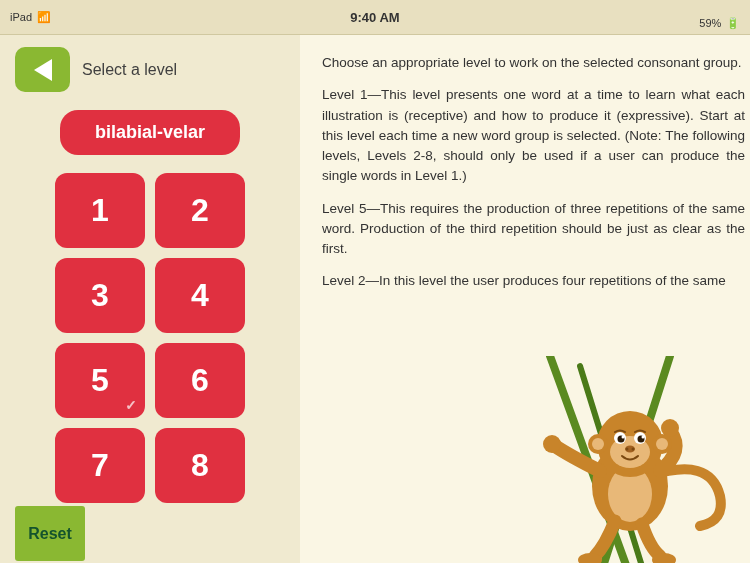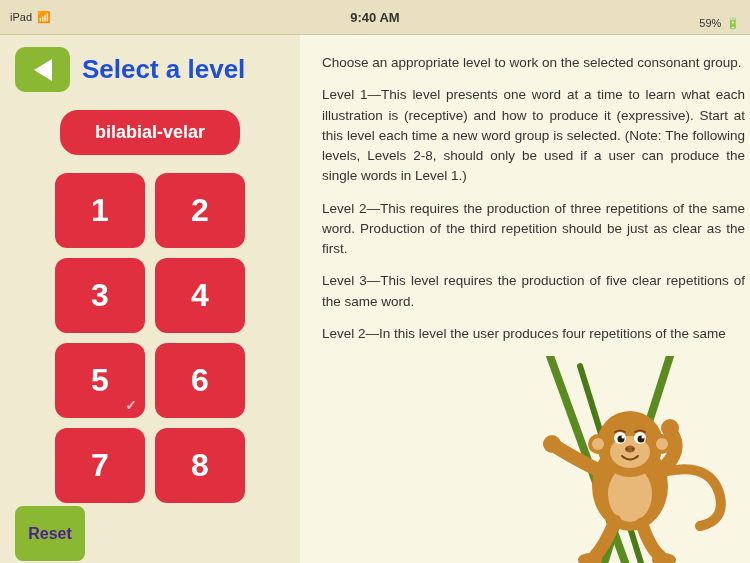--- a/index.html
+++ b/index.html
@@ -72,23 +72,23 @@
 
     .back-arrow {
       width: 0;
       height: 0;
       border-top: 11px solid transparent;
       border-bottom: 11px solid transparent;
       border-right: 18px solid white;
     }
 
     .page-title {
-      font-size: 26px;
-      font-weight: bold;
-      color: #1d4ed8;
+      font-size: 16px;
+      font-weight: normal;
+      color: #404040;
     }
 
     
     .selected-level-btn {
       background-color: #e03040;
       color: white;
       border: none;
       border-radius: 18px;
       font-size: 18px;
       font-weight: bold;
@@ -133,28 +133,28 @@
     }
 
     
     .reset-button {
       position: absolute;
       bottom: 15px;
       left: 15px;
       width: 70px;
       height: 55px;
       background-color: #8ab832;
-      border-radius: 8px;
+      border-radius: 3px;
       display: flex;
       align-items: center;
       justify-content: center;
       cursor: pointer;
       font-size: 16px;
       font-weight: bold;
-      color: #4c1d95;
+      color: #14532d;
       border: none;
       margin-top: 36px;
     }
 
     
     .right-panel {
       width: 450px;
       height: 541px;
       background-color: #faf6e4;
       padding: 18px 5px 10px 22px;
@@ -224,22 +224,21 @@
     </div>
 
     <button class="reset-button">Reset</button>
 
   </div>
 
   <div class="right-panel">
     <div class="description-text">
       <p>Choose an appropriate level to work on the selected consonant group.</p>
       <p>Level 1—This level presents one word at a time to learn what each illustration is (receptive) and how to produce it (expressive). Start at this level each time a new word group is selected. (Note: The following levels, Levels 2-8, should only be used if a user can produce the single words in Level 1.)</p>
-      <p>Level 2—This requires the production of three repetitions of the same word. Production of the third repetition should be just as clear as the first.</p>
-      <p>Level 3—This level requires the production of five clear repetitions of the same word.</p>
+      <p>Level 5—This requires the production of three repetitions of the same word. Production of the third repetition should be just as clear as the first.</p>
       <p>Level 2—In this level the user produces four repetitions of the same</p>
     </div>
 
     <div class="monkey-area">
       <svg width="280" height="220" viewBox="0 0 280 220">
 
         <line x1="80" y1="0" x2="160" y2="220" stroke="#5a8a20" stroke-width="8" stroke-linecap="round"></line>
         <line x1="200" y1="0" x2="130" y2="220" stroke="#5a8a20" stroke-width="8" stroke-linecap="round"></line>
         <line x1="110" y1="10" x2="175" y2="220" stroke="#4a7a18" stroke-width="6" stroke-linecap="round"></line>
 

